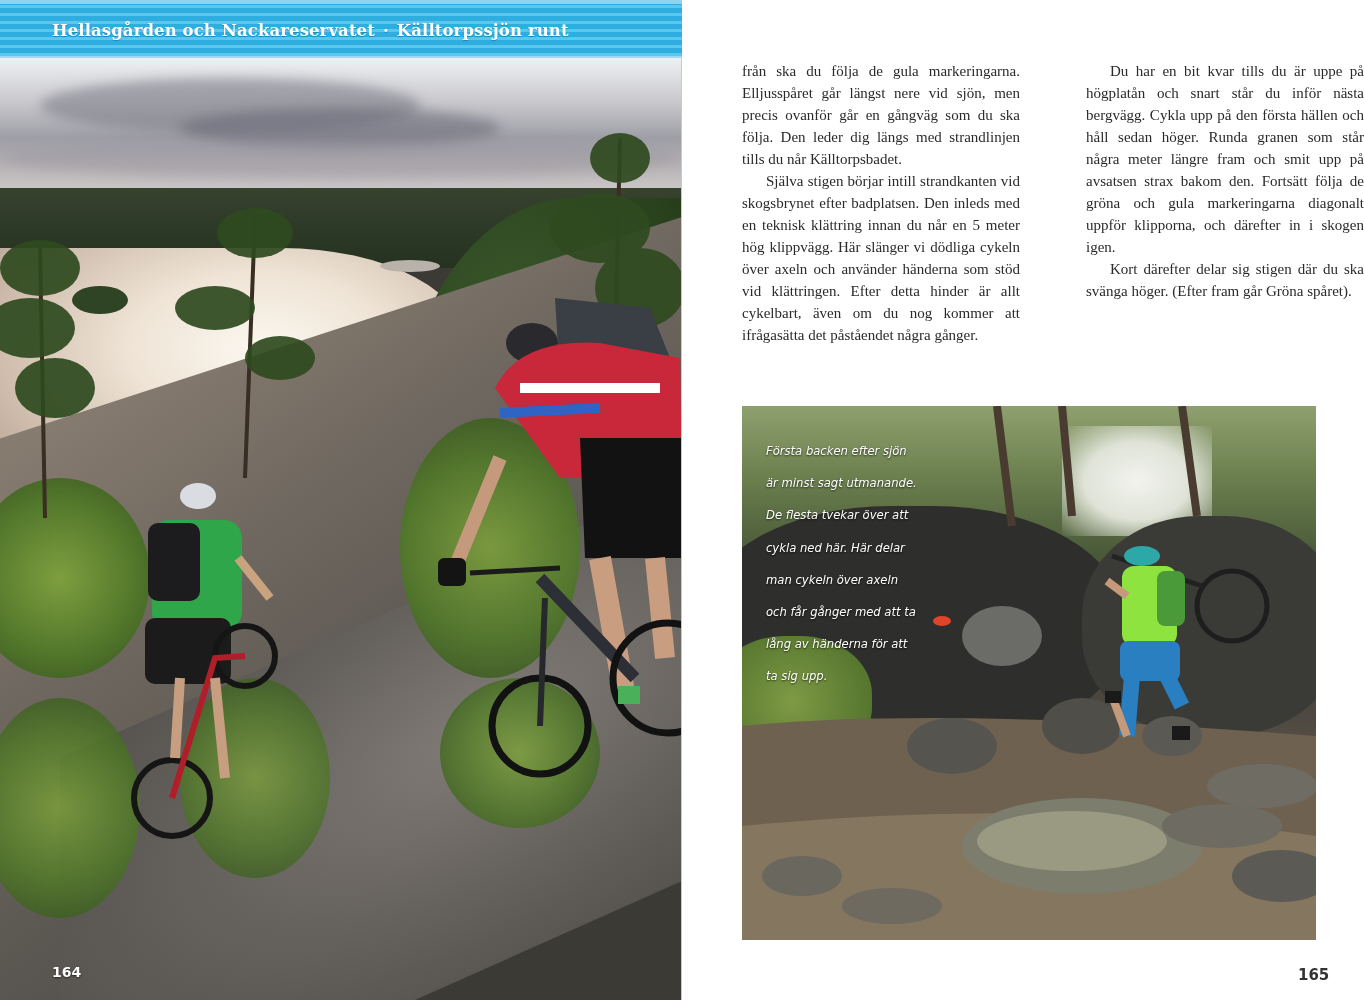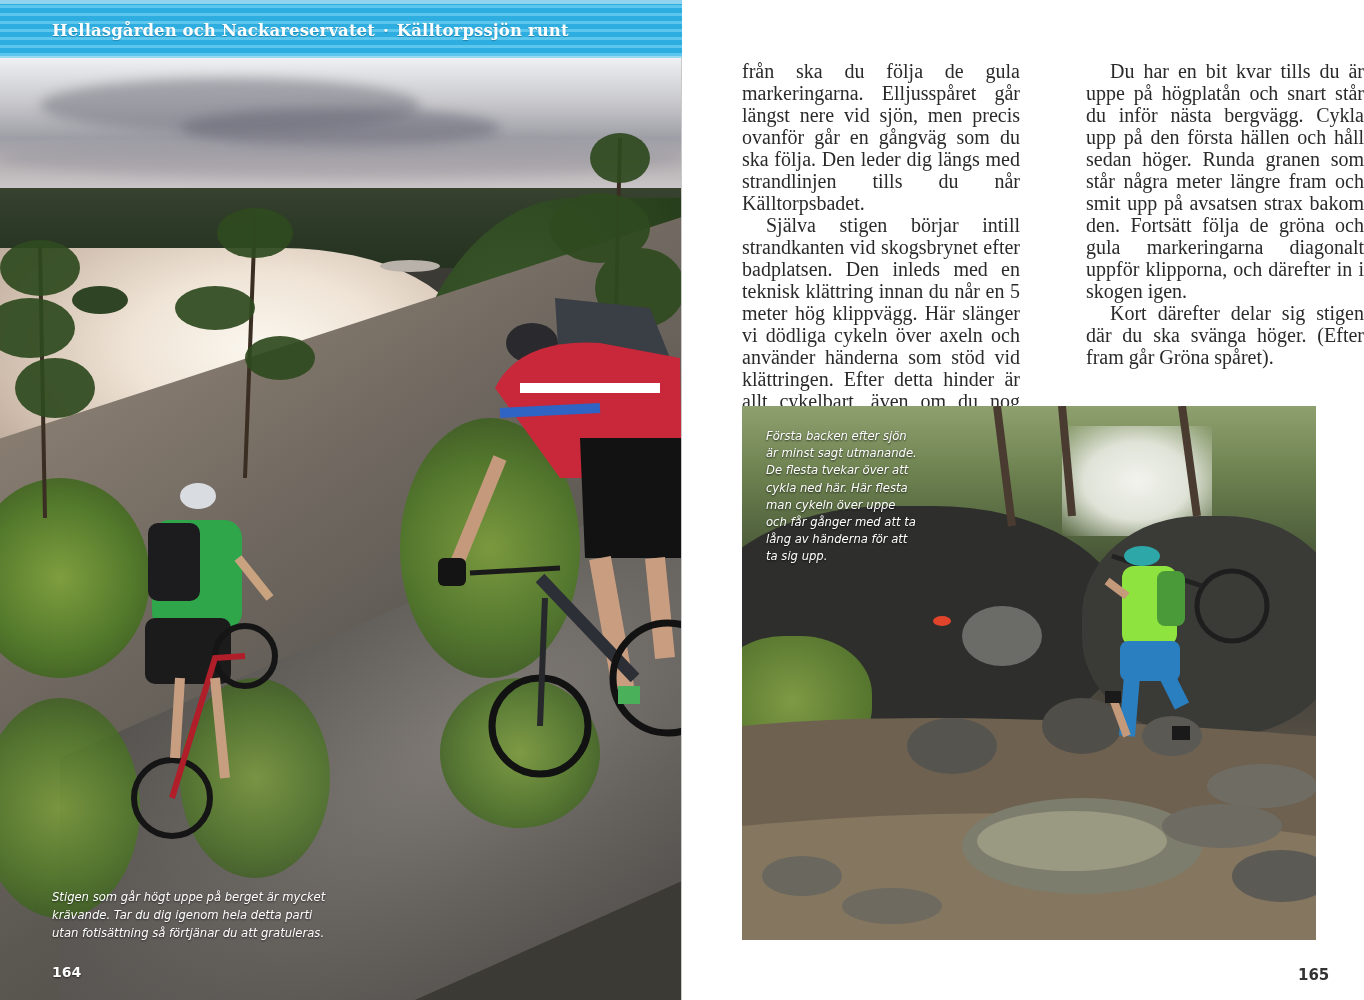--- a/index.html
+++ b/index.html
@@ -48,40 +48,40 @@
     
     .caption-left { position: absolute; left: 52px; top: 888px; width: 330px; color: #ffffff;
       font-family: "DejaVu Sans", sans-serif; font-style: italic; font-size: 11.6px; line-height: 18px;
       text-shadow: 0 1px 2px rgba(0,0,0,0.6); z-index: 6; }
     .caption-left p { white-space: nowrap; }
     .folio-left { position: absolute; left: 52px; top: 964px; color: #ffffff; z-index: 6;
       font-family: "DejaVu Sans", sans-serif; font-size: 14px; font-weight: bold; text-shadow: 0 1px 2px rgba(0,0,0,0.6); }
 
     
     .col { position: absolute; top: 60px; width: 278px; color: #2a2a2a;
-      font-family: "Liberation Serif", serif; font-size: 20px; line-height: 22px; text-align: justify; }
+      font-family: "Liberation Serif", serif; font-size: 15px; line-height: 22px; text-align: justify; }
     .col-1 { left: 742px; }
     .col-2 { left: 1086px; }
     .col p { margin: 0; }
     .col p.indent { text-indent: 24px; }
     .col p.first { text-indent: 0; }
 
     
     .photo-right { position: absolute; left: 742px; top: 406px; width: 574px; height: 534px; overflow: hidden;
       background: linear-gradient(180deg, #5f6a55 0%, #3f4438 30%, #4a463e 55%, #6b5f52 80%, #8a7b69 100%); }
     .photo-right .trees-bg { position: absolute; left: 0; top: 0; width: 574px; height: 180px;
       background: linear-gradient(180deg, #8ea06e 0%, #6b7f4e 40%, #3c4a30 100%); }
     .photo-right .sky-gap { position: absolute; left: 320px; top: 20px; width: 150px; height: 110px;
       background: radial-gradient(ellipse, #f2f3ee 0%, #dfe3d7 50%, rgba(200,210,190,0) 100%); }
     .photo-right .rockmass { position: absolute; border-radius: 45%; }
     .photo-right svg { position: absolute; left: 0; top: 0; }
     .caption-right { position: absolute; left: 766px; top: 428px; width: 180px; color: #ffffff; z-index: 6;
       font-family: "DejaVu Sans", sans-serif; font-style: italic; font-size: 11.6px; line-height: 17.2px;
       text-shadow: 0 1px 2px rgba(0,0,0,0.7); }
-    .caption-right p { white-space: nowrap; }
+    .caption-right p { white-space: nowrap; margin-top: 15px; }
     .folio-right { position: absolute; left: 1298px; top: 966px; color: #333333;
       font-family: "DejaVu Sans", sans-serif; font-size: 15px; font-weight: bold; }
   </style>
 </head>
 <body>
 
 <div class="spread">
 
   <div class="page-left">
 
@@ -157,25 +157,20 @@
         </g>
       </svg>
     </div>
 
     <div class="header-band">
       <div class="running-head">
         <span>Hellasgården och Nackareservatet</span><span class="sep">·</span><span>Källtorpssjön runt</span>
       </div>
     </div>
 
-    <div class="caption-left">
-      <p>Stigen som går högt uppe på berget är mycket</p>
-      <p>krävande. Tar du dig igenom hela detta parti</p>
-      <p>utan fotisättning så förtjänar du att gratuleras.</p>
-    </div>
     <div class="folio-left">164</div>
   </div>
 
   <div class="gutter"></div>
 
   <div class="page-right"></div>
 
   <div class="col col-1">
     <p class="first">från ska du följa de gula markeringarna. Elljusspåret går längst nere vid sjön, men precis ovanför går en gångväg som du ska följa. Den leder dig längs med strandlinjen tills du når Källtorpsbadet.</p>
     <p class="indent">Själva stigen börjar intill strandkanten vid skogsbrynet efter badplatsen. Den inleds med en teknisk klättring innan du når en 5 meter hög klippvägg. Här slänger vi dödliga cykeln över axeln och använder händerna som stöd vid klättringen. Efter detta hinder är allt cykelbart, även om du nog kommer att ifrågasätta det påståendet några gånger.</p>
@@ -233,21 +228,21 @@
         <rect x="430" y="320" width="18" height="14" fill="#1a1a1a"></rect>
         <rect x="363" y="285" width="16" height="12" fill="#1a1a1a"></rect>
       </g>
     </svg>
   </div>
 
   <div class="caption-right">
     <p>Första backen efter sjön</p>
     <p>är minst sagt utmanande.</p>
     <p>De flesta tvekar över att</p>
-    <p>cykla ned här. Här flesta</p>
-    <p>man cykeln över uppe</p>
+    <p>cykla ned här. Här delar</p>
+    <p>man cykeln över axeln</p>
     <p>och får gånger med att ta</p>
     <p>lång av händerna för att</p>
     <p>ta sig upp.</p>
   </div>
 
   <div class="folio-right">165</div>
 </div>
 
 </body></html>

